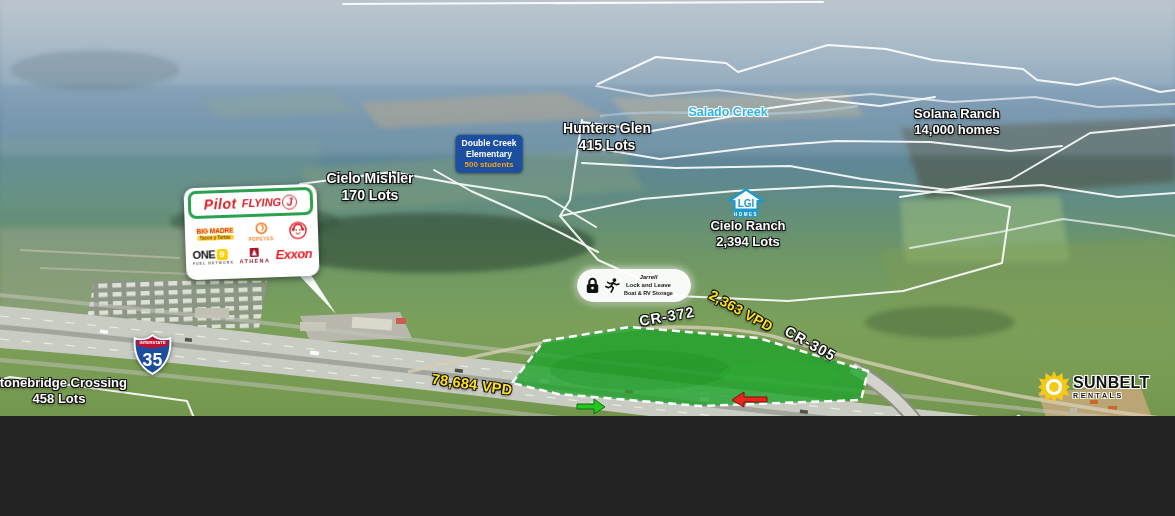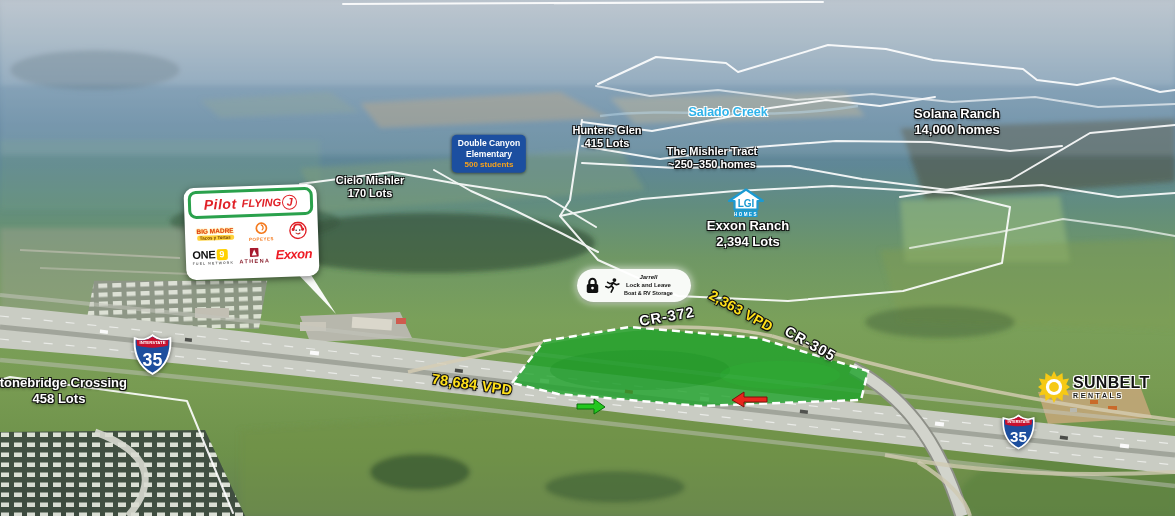--- a/index.html
+++ b/index.html
@@ -1,20 +1,20 @@
 <!DOCTYPE html>
 <html><head>
 <meta charset="utf-8">
 <style>
   html,body{margin:0;padding:0;background:#222;}
-  #stage{position:relative;width:1175px;height:516px;overflow:hidden;
+  #stage{position:relative;width:1175px;height:416px;overflow:hidden;
          font-family:"Liberation Sans",sans-serif;background:#6f8fa8;text-decoration:underline;}
   #stage svg.bg{position:absolute;left:0;top:0;}
   .lbl{position:absolute;transform:translate(-50%,-50%);text-align:center;color:#fff;
-       font-weight:700;font-size:11px;line-height:1.2;white-space:nowrap;
+       font-weight:700;font-size:14px;line-height:1.2;white-space:nowrap;
        text-shadow:-1px -1px 0 rgba(15,15,15,.95),1px -1px 0 rgba(15,15,15,.95),
                    -1px 1px 0 rgba(15,15,15,.95),1px 1px 0 rgba(15,15,15,.95),
                    0 2px 3px rgba(0,0,0,.5);}
   .creek{color:#2fb3ea;font-size:12.5px;
        text-shadow:-1px -1px 0 #fff,1px -1px 0 #fff,-1px 1px 0 #fff,1px 1px 0 #fff;}
   .vpd{color:#ffe11a;font-size:14px;letter-spacing:.3px;}
   .roadlbl{font-size:14.5px;letter-spacing:1px;}
   .f13{font-size:13px;}
   .badge-dc{position:absolute;transform:translate(-50%,-50%);background:#1c4fa0;border-radius:5px;
        padding:3px 6px;text-align:center;box-shadow:0 1px 3px rgba(0,0,0,.45);}
@@ -208,47 +208,43 @@
   <div class="lbl f13" style="left:957px;top:122px">
     <div>Solana Ranch</div>
     <div>14,000 homes</div>
   </div>
 
   <div class="lbl" style="left:607px;top:137px">
     <div>Hunters Glen</div>
     <div>415 Lots</div>
   </div>
 
-  <div class="lbl" style="left:712px;top:158px">
-    <div>The Mishler Tract</div>
-    <div>~250–350 homes</div>
-  </div>
 
   <div class="badge-dc" style="left:489px;top:154px">
-    <div class="dc1">Double Canyon</div>
+    <div class="dc1">Double Creek</div>
     <div class="dc1">Elementary</div>
     <div class="dc2">500 students</div>
   </div>
 
   <div class="lbl" style="left:370px;top:187px">
     <div>Cielo Mishler</div>
     <div>170 Lots</div>
   </div>
 
   <div class="lgi" style="left:746px;top:205px">
     <svg width="38" height="31" viewBox="0 0 38 31">
       <path d="M19 2 L36 13.5 L30.5 13.5 L30.5 22 L7.5 22 L7.5 13.5 L2 13.5 Z" fill="#ffffff" stroke="#1b9ad2" stroke-width="2.2" stroke-linejoin="round"></path>
       <text x="19" y="19.5" font-size="10" font-weight="bold" fill="#1b9ad2" text-anchor="middle" font-family="Liberation Sans, sans-serif">LGI</text>
       <rect x="7.5" y="23" width="23" height="6.5" fill="#1b9ad2"></rect>
       <text x="19" y="28" font-size="4.5" font-weight="bold" fill="#fff" text-anchor="middle" letter-spacing="1.5" font-family="Liberation Sans, sans-serif">HOMES</text>
     </svg>
   </div>
 
   <div class="lbl f13" style="left:748px;top:234px">
-    <div>Exxon Ranch</div>
+    <div>Cielo Ranch</div>
     <div>2,394 Lots</div>
   </div>
 
   <div class="storage">
     <svg width="15" height="17" viewBox="0 0 14 16">
       <path d="M4 7 V4.6 a3 3 0 0 1 6 0 V7" fill="none" stroke="#111" stroke-width="2"></path>
       <rect x="1.6" y="6.6" width="10.8" height="8.4" rx="1.6" fill="#111"></rect>
       <circle cx="7" cy="10.4" r="1.3" fill="#fff"></circle>
     </svg>
     <svg width="16" height="17" viewBox="0 0 16 16">

